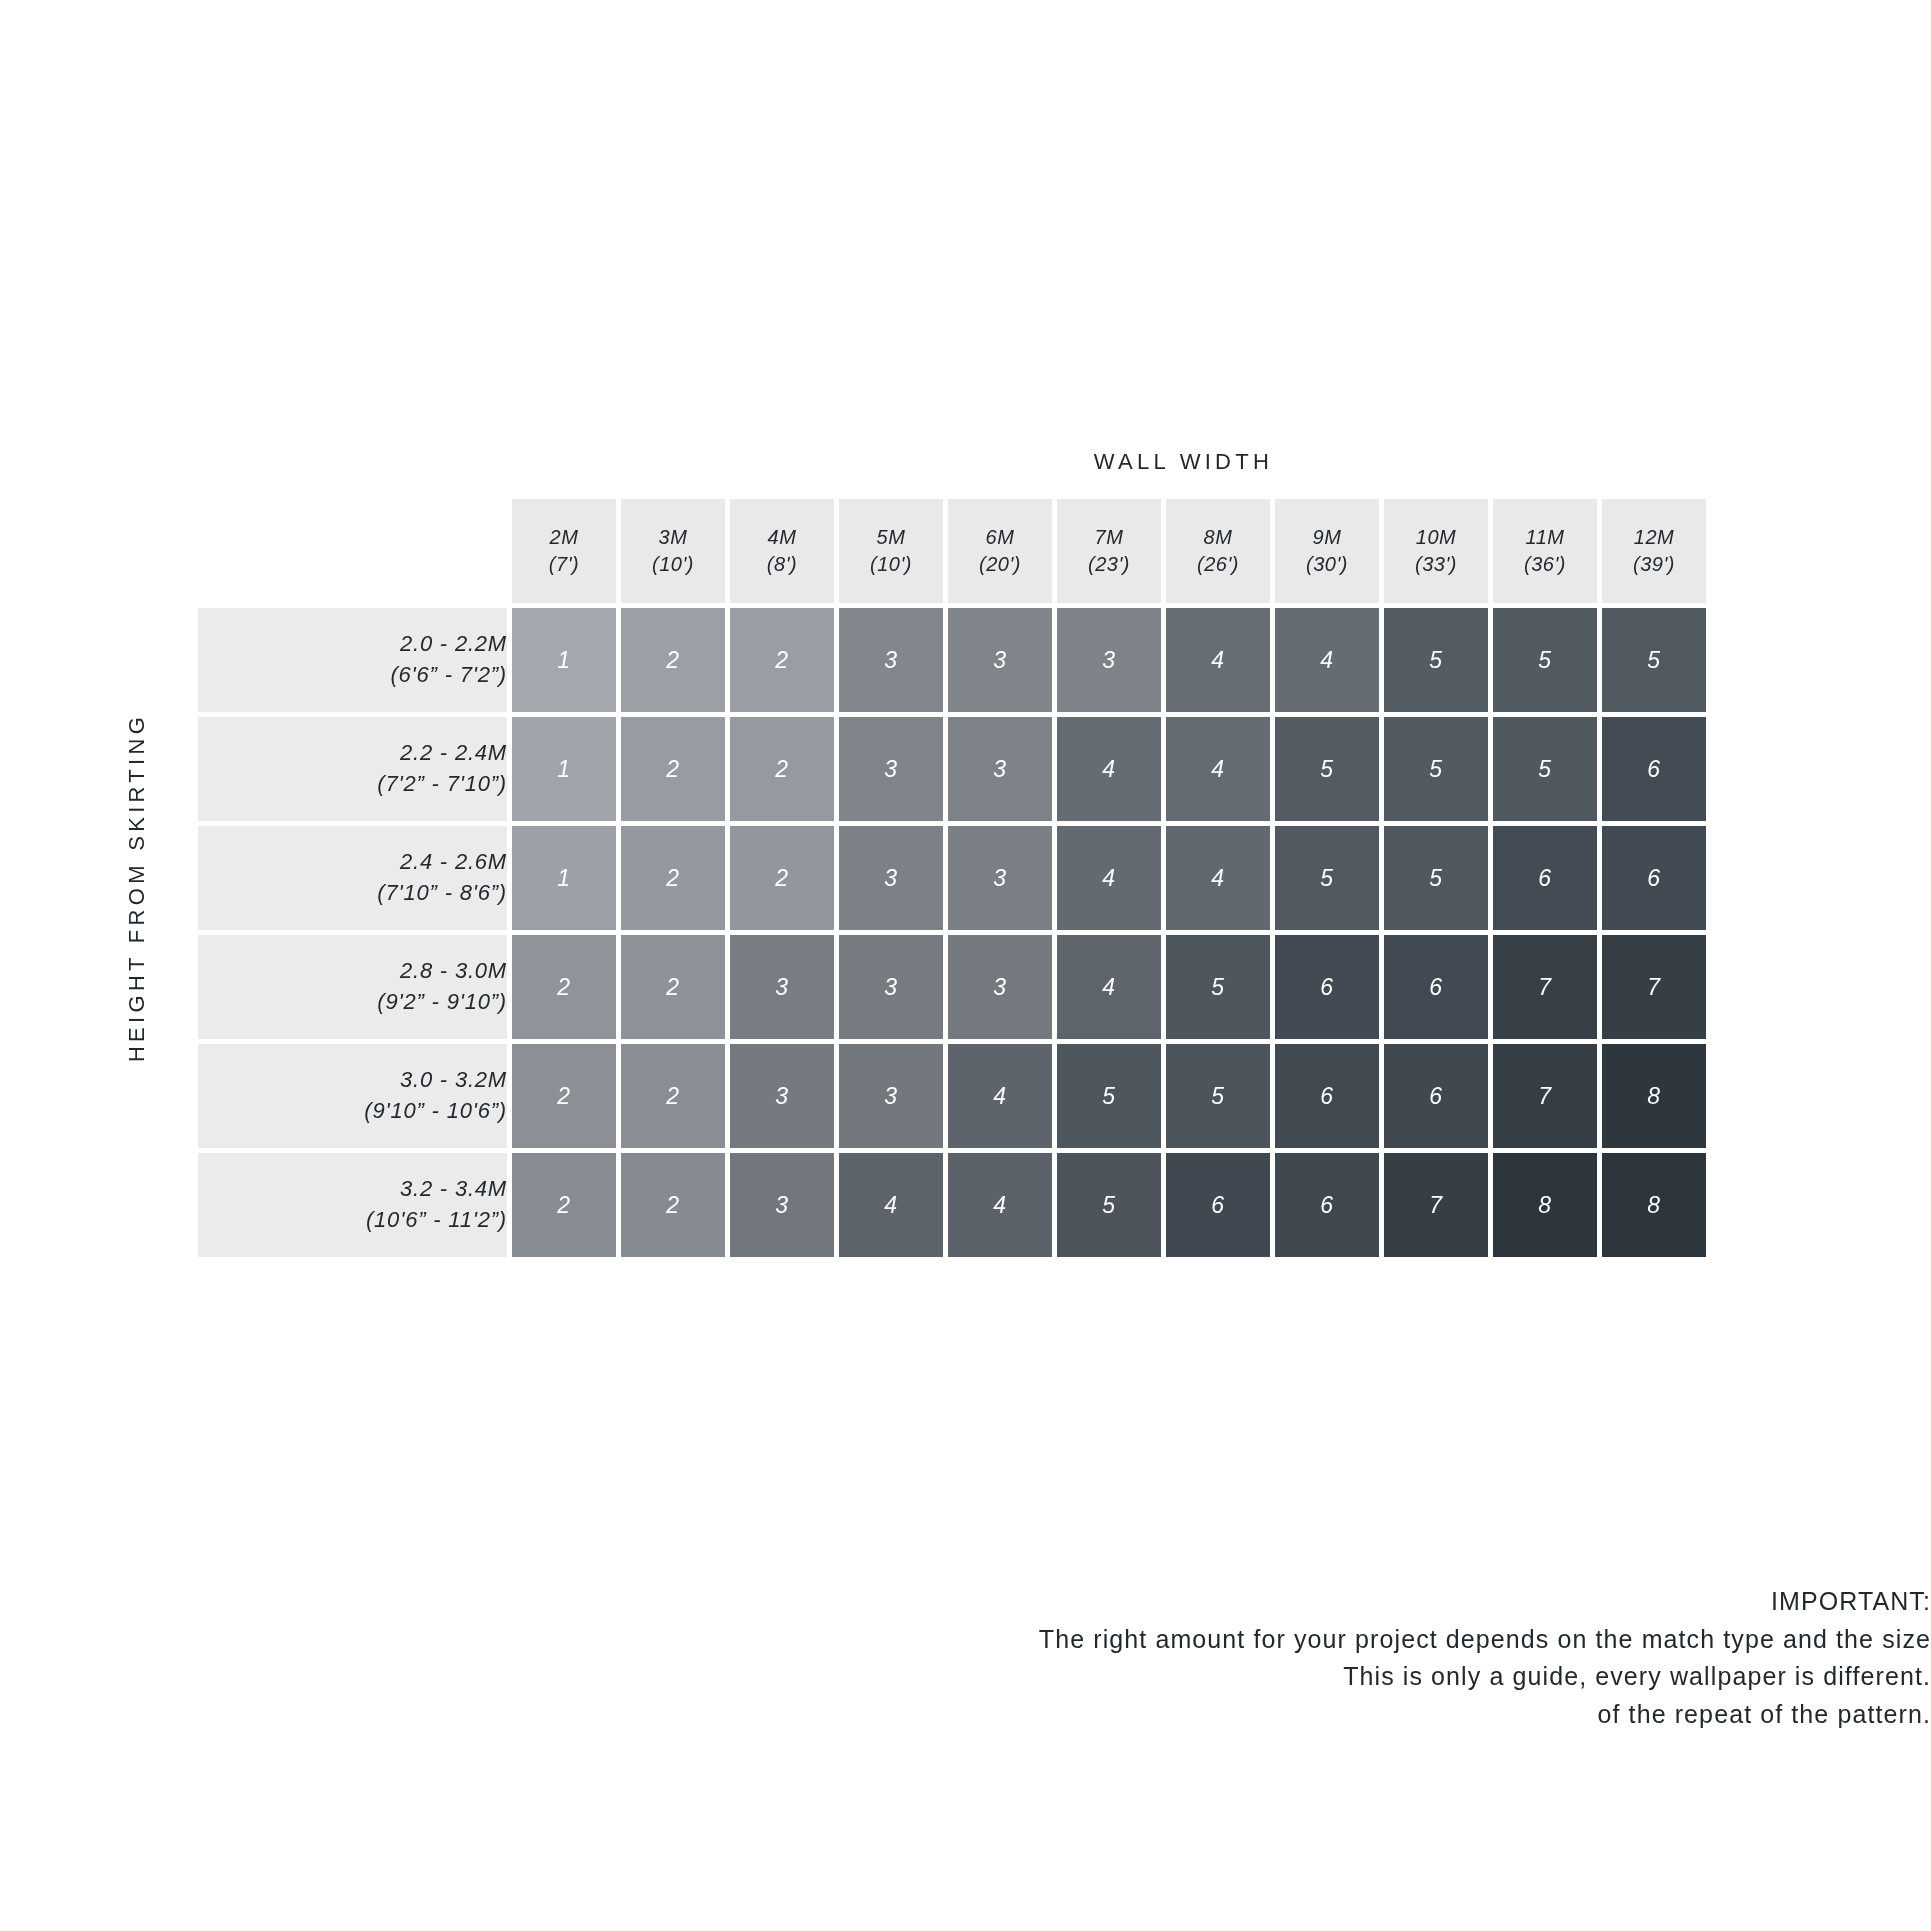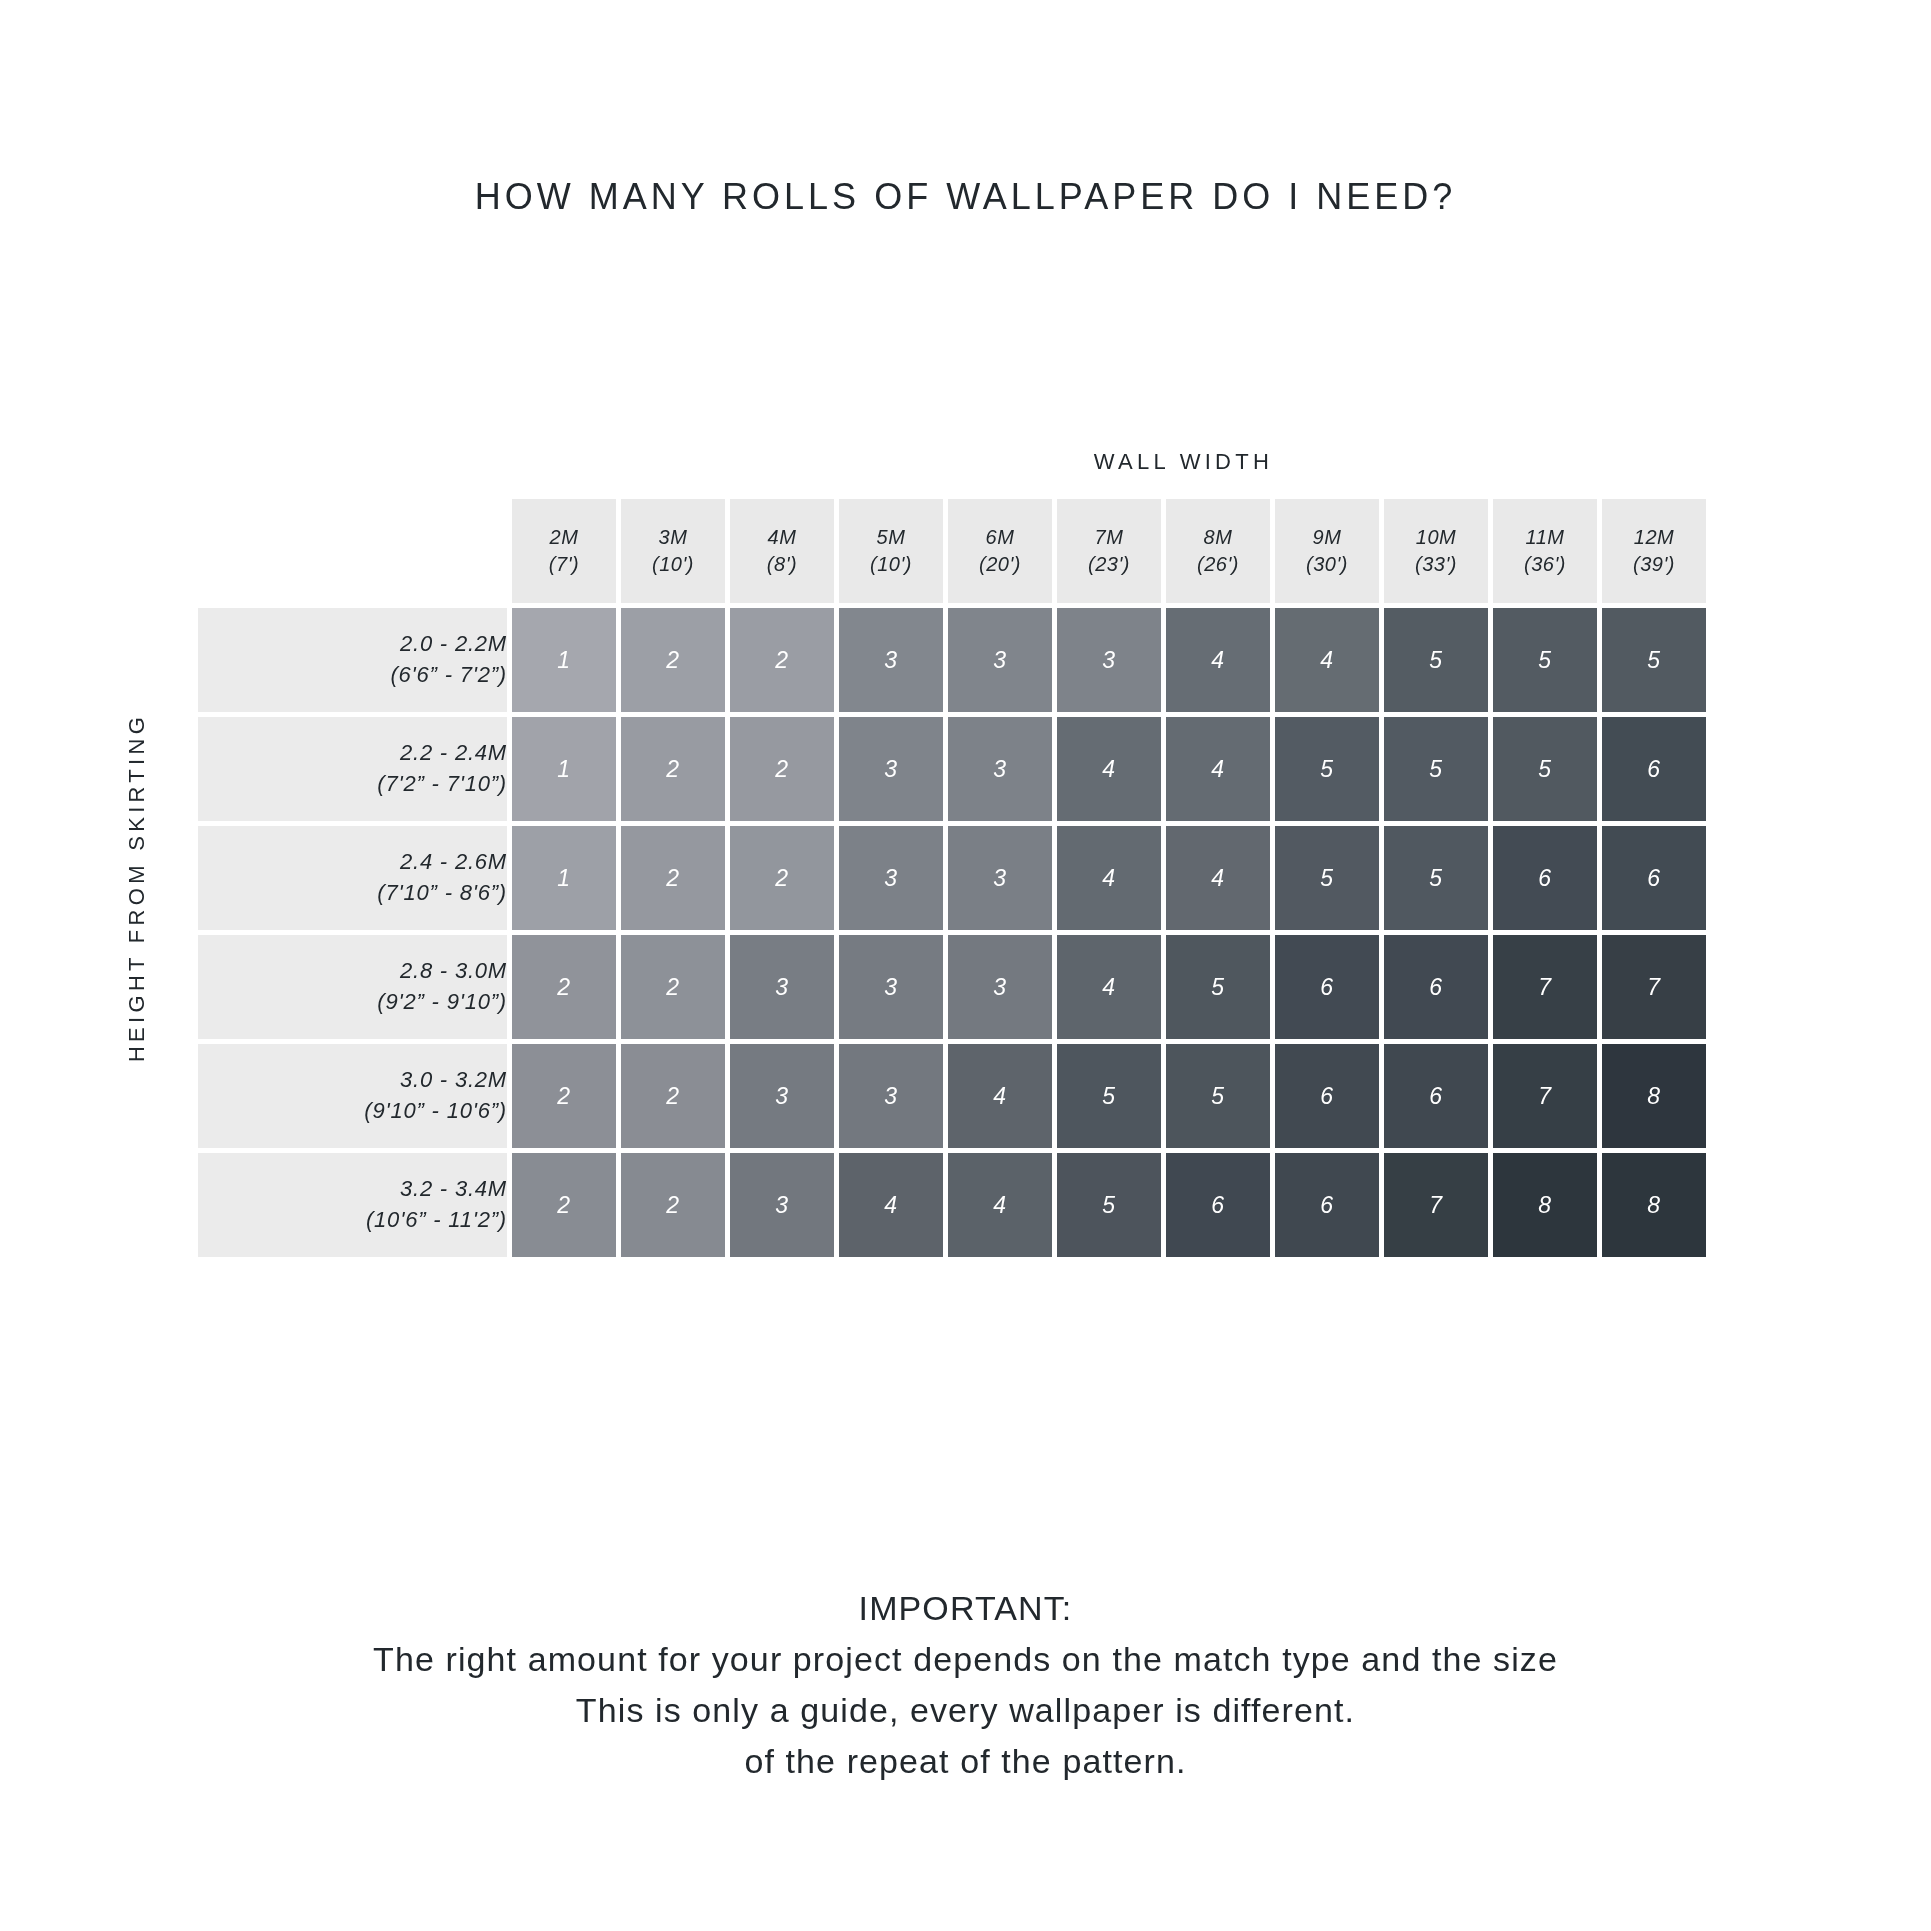--- a/index.html
+++ b/index.html
@@ -109,36 +109,35 @@
     vertical-align: middle;
     color: #ffffff;
     font-size: 23px;
     letter-spacing: 0.5px;
   }
   .footer {
     position: absolute;
     top: 1583px;
     left: 0;
     width: 1931px;
-    text-align: center;
-    font-size: 34px;
+    text-align: right;
+    font-size: 25px;
     line-height: 1.5;
     letter-spacing: 1.1px;
     color: #22282d;
   }
   .footer .imp {
     display: block;
   }
 </style>
 </head>
 <body>
 
 <div class="page">
 
-  <div class="title">HOW MANY ROLLS OF WALLPAPER DO I NEED?</div>
 
   <div class="wall-width-label">WALL WIDTH</div>
 
   <div class="height-label">HEIGHT FROM SKIRTING</div>
 
   <div class="grid-wrap">
     <table class="matrix">
       <thead>
         <tr>
           <th class="corner"></th>

